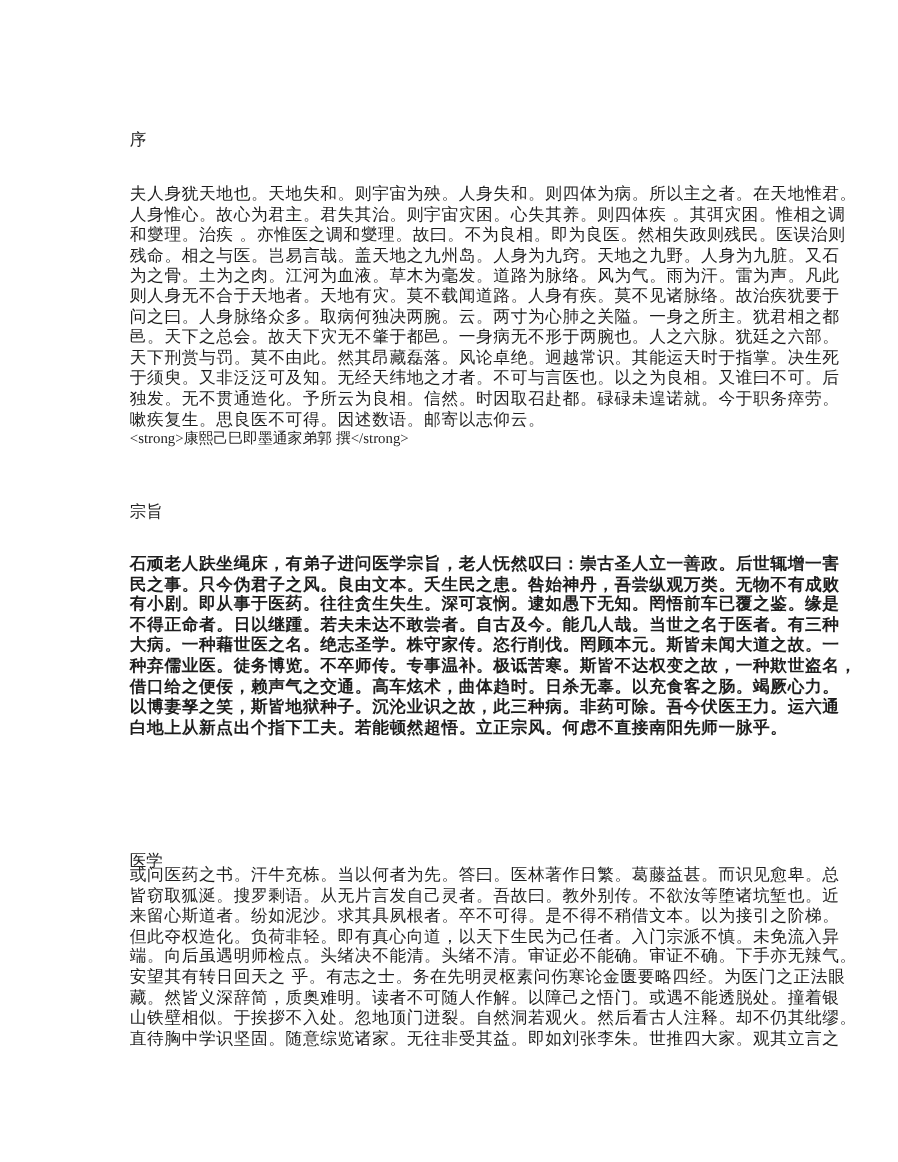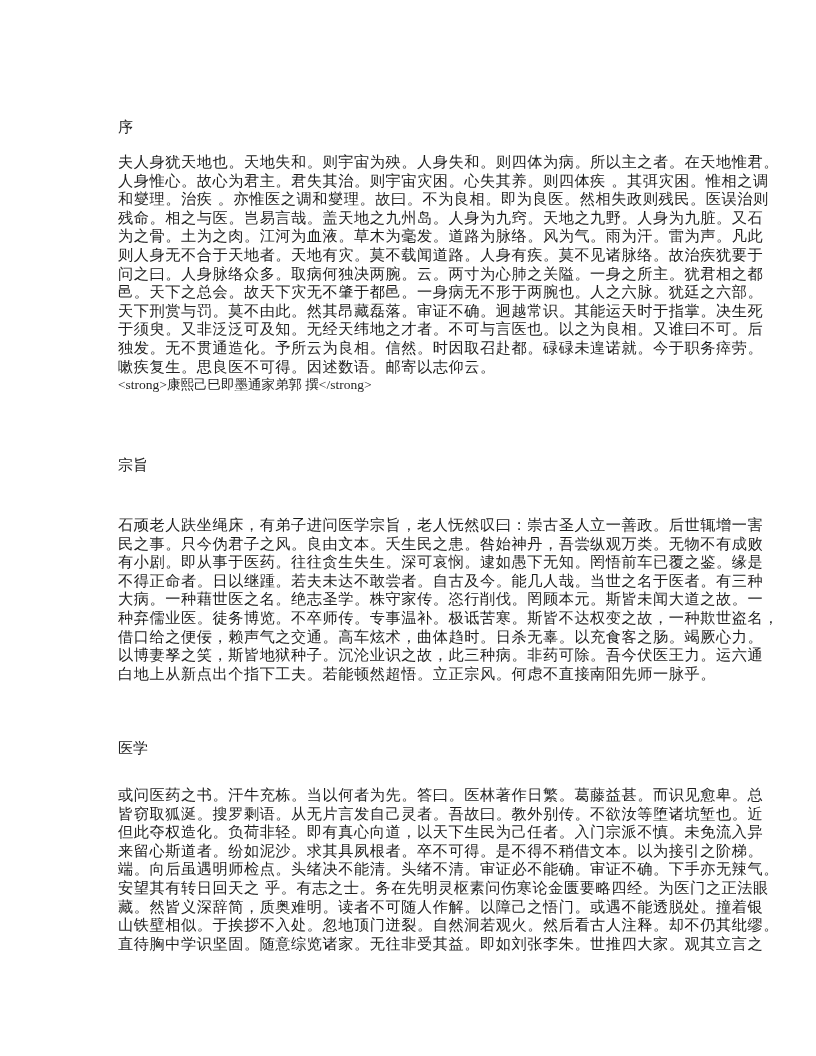--- a/index.html
+++ b/index.html
@@ -44,55 +44,55 @@
     letter-spacing: 0;
     font-size: 13.5px;
   }
 </style>
 </head>
 <body>
 
 <div class="page">
 
   <div class="heading" style="top:118px;">序</div>
-  <div class="para" style="top:153px;">
+  <div class="para" style="top:167px;">
     <span class="line">夫人身犹天地也。天地失和。则宇宙为殃。人身失和。则四体为病。所以主之者。在天地惟君。</span>
     <span class="line">人身惟心。故心为君主。君失其治。则宇宙灾困。心失其养。则四体疾 。其弭灾困。惟相之调</span>
     <span class="line">和燮理。治疾 。亦惟医之调和燮理。故曰。不为良相。即为良医。然相失政则残民。医误治则</span>
     <span class="line">残命。相之与医。岂易言哉。盖天地之九州岛。人身为九窍。天地之九野。人身为九脏。又石</span>
     <span class="line">为之骨。土为之肉。江河为血液。草木为毫发。道路为脉络。风为气。雨为汗。雷为声。凡此</span>
     <span class="line">则人身无不合于天地者。天地有灾。莫不载闻道路。人身有疾。莫不见诸脉络。故治疾犹要于</span>
     <span class="line">问之曰。人身脉络众多。取病何独决两腕。云。两寸为心肺之关隘。一身之所主。犹君相之都</span>
     <span class="line">邑。天下之总会。故天下灾无不肇于都邑。一身病无不形于两腕也。人之六脉。犹廷之六部。</span>
-    <span class="line">天下刑赏与罚。莫不由此。然其昂藏磊落。审证不确。迥越常识。其能运天时于指掌。决生死</span>
+    <span class="line">天下刑赏与罚。莫不由此。然其昂藏磊落。风论卓绝。迥越常识。其能运天时于指掌。决生死</span>
     <span class="line">于须臾。又非泛泛可及知。无经天纬地之才者。不可与言医也。以之为良相。又谁曰不可。后</span>
     <span class="line">独发。无不贯通造化。予所云为良相。信然。时因取召赴都。碌碌未遑诺就。今于职务瘁劳。</span>
     <span class="line">嗽疾复生。思良医不可得。因述数语。邮寄以志仰云。</span>
     <span class="line sig">&lt;strong&gt;康熙己巳即墨通家弟郭 撰&lt;/strong&gt;</span>
   </div>
 
   <div class="heading" style="top:456px;">宗旨</div>
-  <div class="para" style="top:516px;">
+  <div class="para" style="top:503px;font-weight:bold;">
     <span class="line">石顽老人趺坐绳床，有弟子进问医学宗旨，老人怃然叹曰：崇古圣人立一善政。后世辄增一害</span>
     <span class="line">民之事。只今伪君子之风。良由文本。夭生民之患。咎始神丹，吾尝纵观万类。无物不有成败</span>
     <span class="line">有小剧。即从事于医药。往往贪生失生。深可哀悯。逮如愚下无知。罔悟前车已覆之鉴。缘是</span>
     <span class="line">不得正命者。日以继踵。若夫未达不敢尝者。自古及今。能几人哉。当世之名于医者。有三种</span>
     <span class="line">大病。一种藉世医之名。绝志圣学。株守家传。恣行削伐。罔顾本元。斯皆未闻大道之故。一</span>
     <span class="line">种弃儒业医。徒务博览。不卒师传。专事温补。极诋苦寒。斯皆不达权变之故，一种欺世盗名，</span>
     <span class="line">借口给之便佞，赖声气之交通。高车炫术，曲体趋时。日杀无辜。以充食客之肠。竭厥心力。</span>
     <span class="line">以博妻孥之笑，斯皆地狱种子。沉沦业识之故，此三种病。非药可除。吾今伏医王力。运六通</span>
     <span class="line">白地上从新点出个指下工夫。若能顿然超悟。立正宗风。何虑不直接南阳先师一脉乎。</span>
   </div>
 
-  <div class="heading" style="top:739px;text-align:right;">医学</div>
+  <div class="heading" style="top:773px;text-align:right;">医学</div>
   <div class="para" style="top:786px;">
     <span class="line">或问医药之书。汗牛充栋。当以何者为先。答曰。医林著作日繁。葛藤益甚。而识见愈卑。总</span>
     <span class="line">皆窃取狐涎。搜罗剩语。从无片言发自己灵者。吾故曰。教外别传。不欲汝等堕诸坑堑也。近</span>
+    <span class="line">来留心斯道者。纷如泥沙。求其具夙根者。卒不可得。是不得不稍借文本。以为接引之阶梯。</span>
     <span class="line">但此夺权造化。负荷非轻。即有真心向道，以天下生民为己任者。入门宗派不慎。未免流入异</span>
-    <span class="line">来留心斯道者。纷如泥沙。求其具夙根者。卒不可得。是不得不稍借文本。以为接引之阶梯。</span>
     <span class="line">端。向后虽遇明师检点。头绪决不能清。头绪不清。审证必不能确。审证不确。下手亦无辣气。</span>
     <span class="line">安望其有转日回天之 乎。有志之士。务在先明灵枢素问伤寒论金匮要略四经。为医门之正法眼</span>
     <span class="line">藏。然皆义深辞简，质奥难明。读者不可随人作解。以障己之悟门。或遇不能透脱处。撞着银</span>
     <span class="line">山铁壁相似。于挨拶不入处。忽地顶门迸裂。自然洞若观火。然后看古人注释。却不仍其纰缪。</span>
     <span class="line">直待胸中学识坚固。随意综览诸家。无往非受其益。即如刘张李朱。世推四大家。观其立言之</span>
   </div>
 
 </div>
 
 </body></html>

